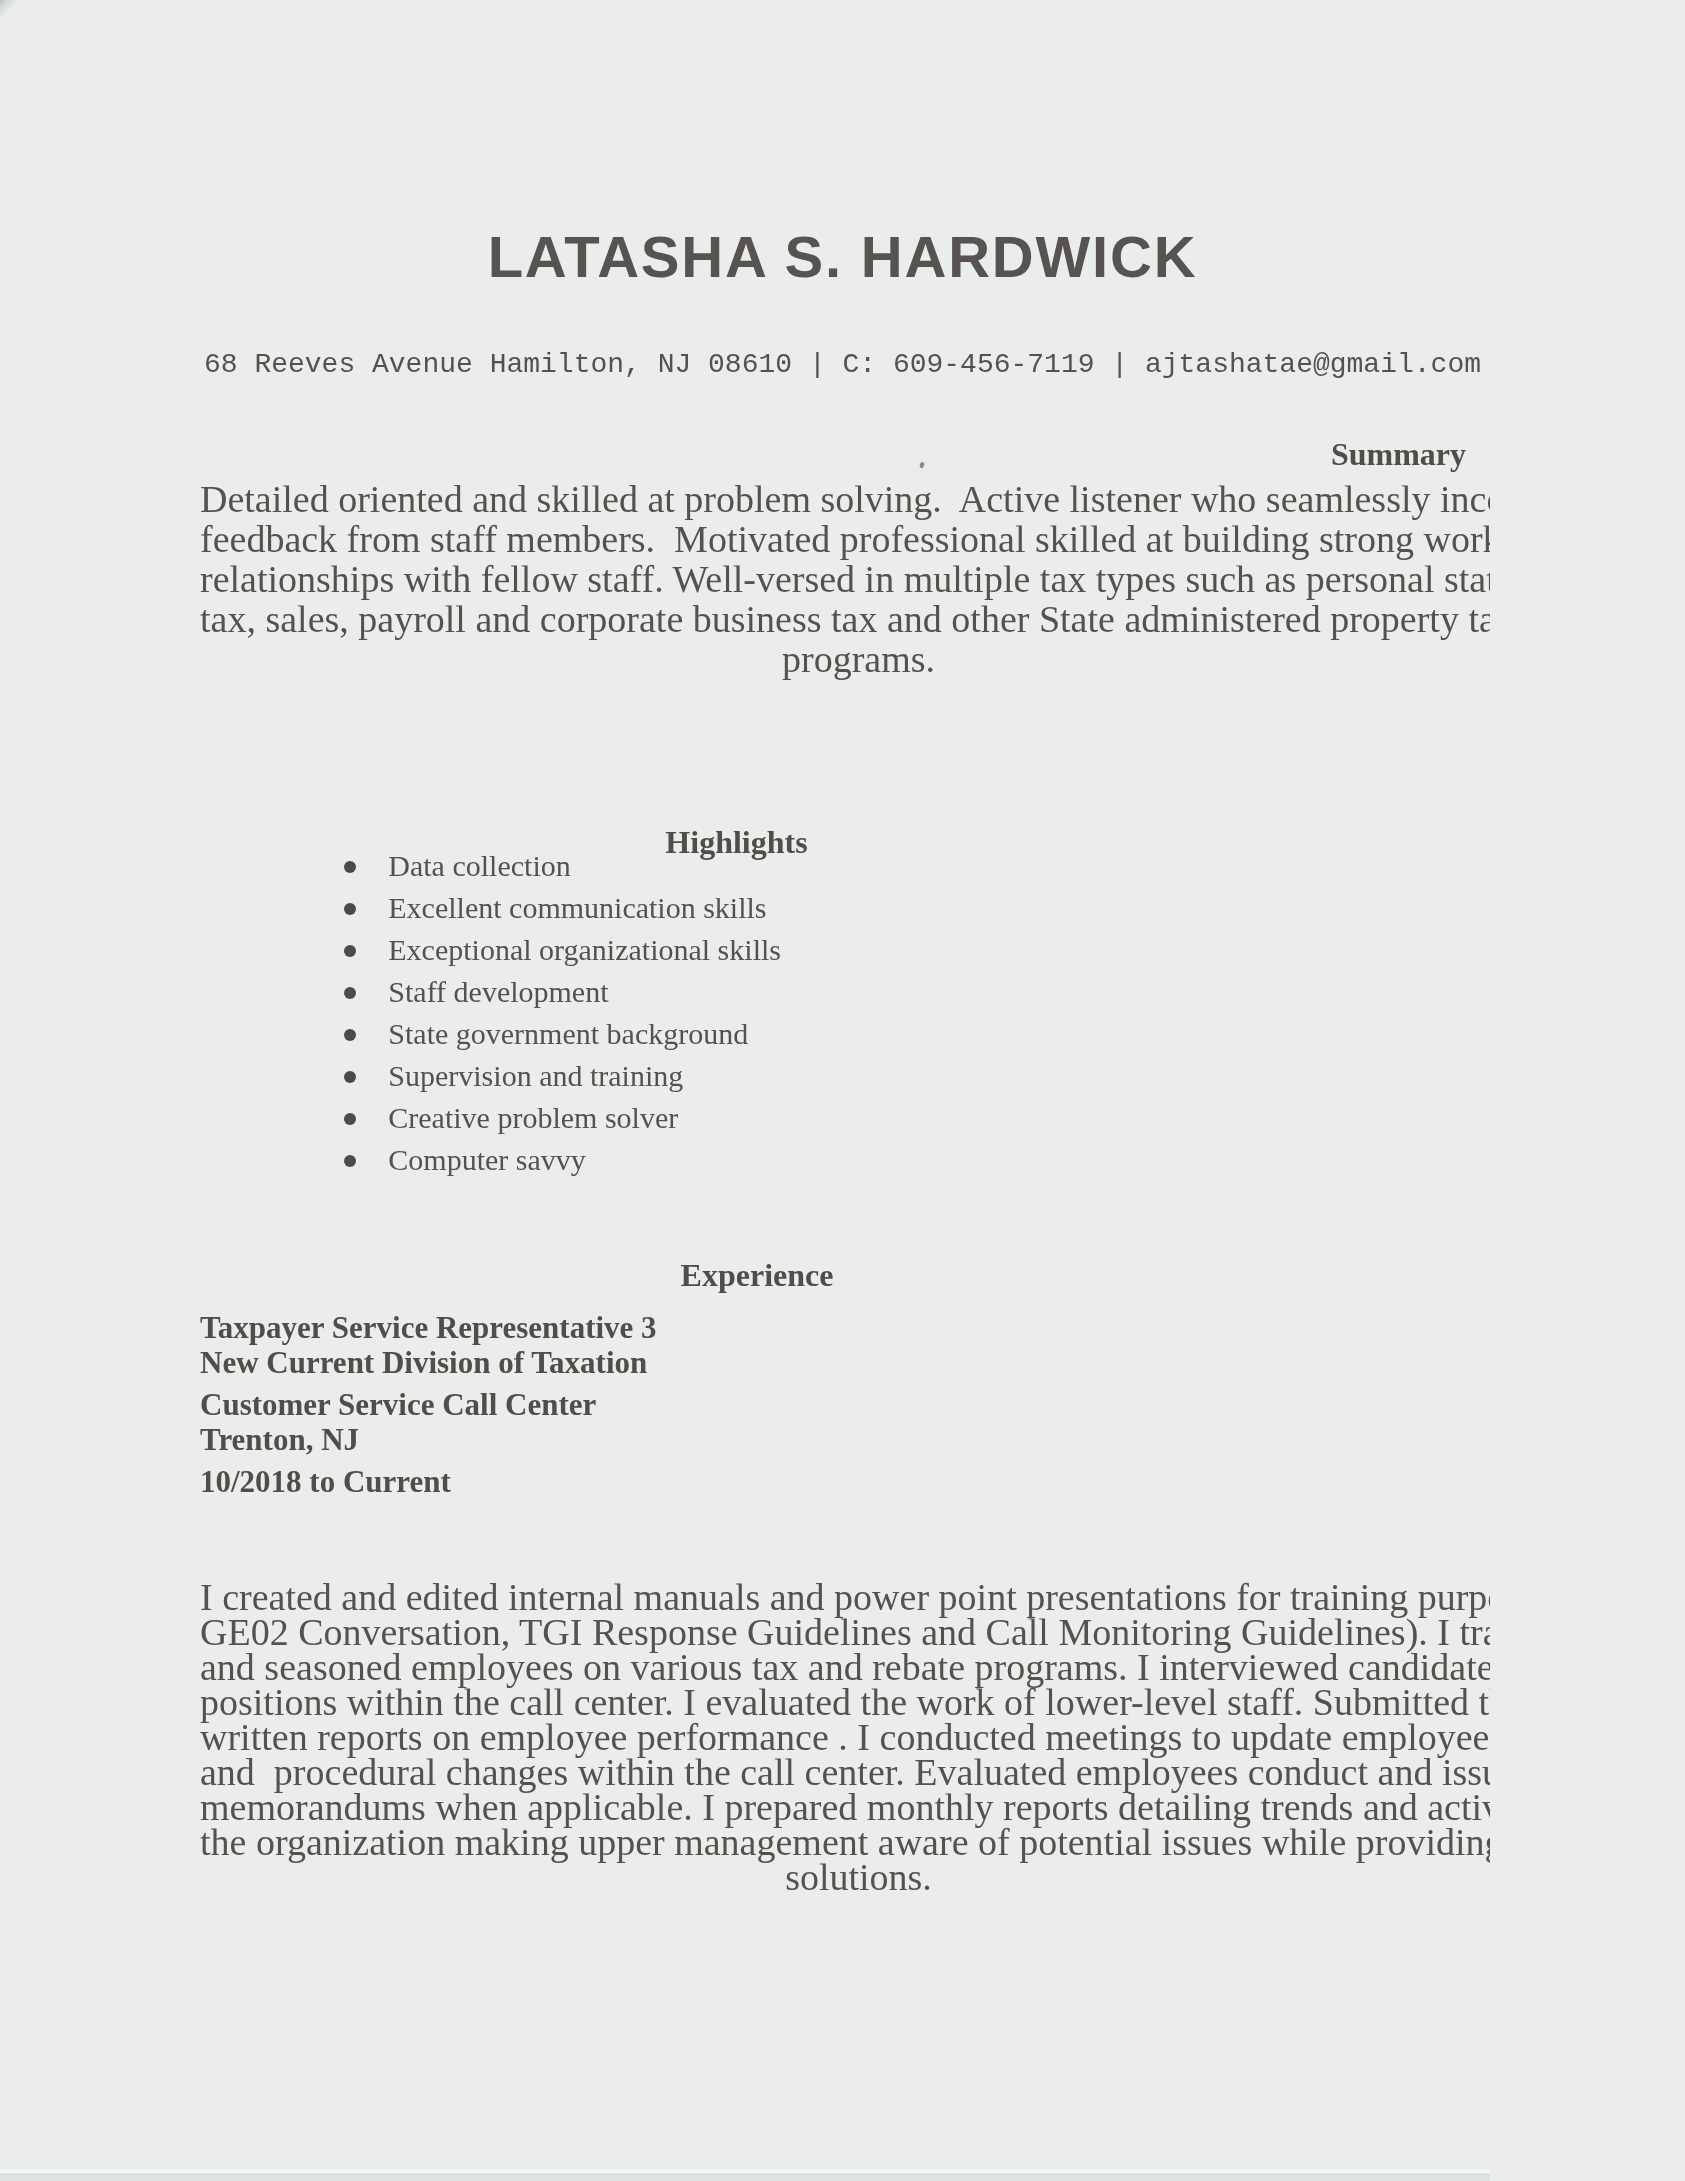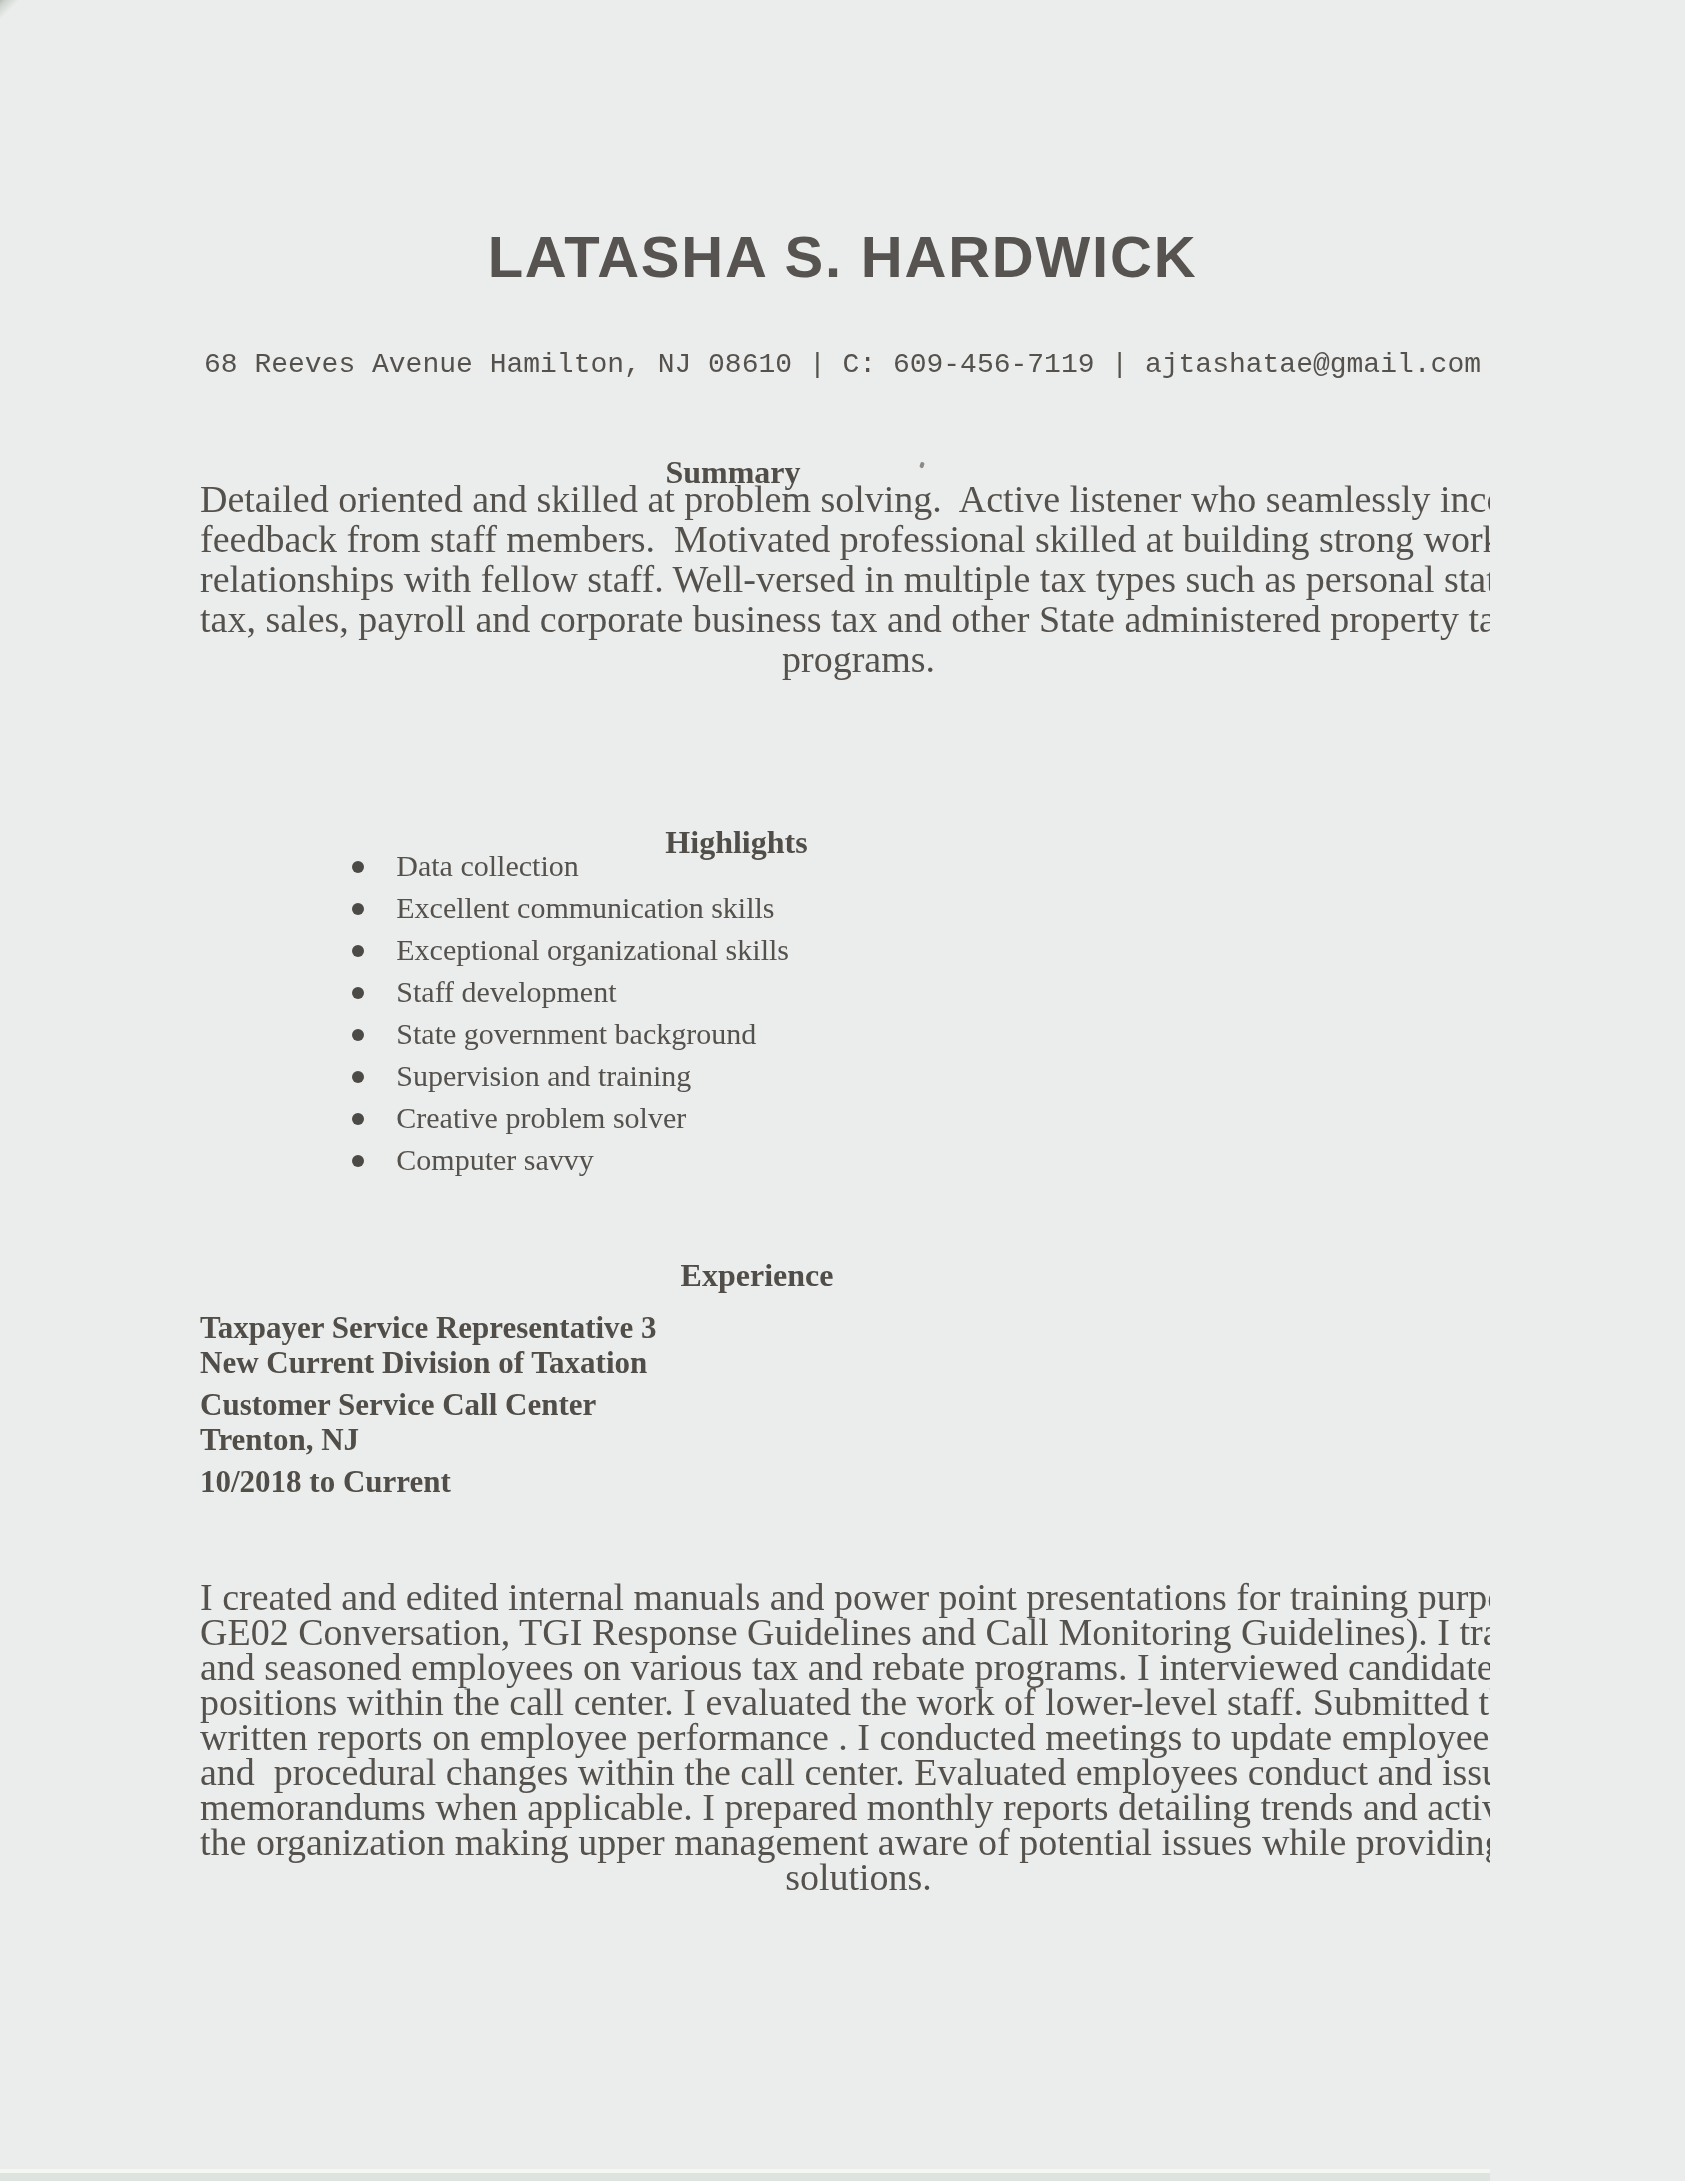--- a/index.html
+++ b/index.html
@@ -45,32 +45,32 @@
   }
   .contact{
     position:absolute;left:0;top:348px;width:1685px;
     text-align:center;font-size:28px;line-height:1.2;color:var(--ink);font-family:Liberation Mono, monospace;
   }
   .sect-heading{
     position:absolute;left:0;width:1685px;box-sizing:border-box;
     padding-right:219px;text-align:center;
     font-weight:bold;font-size:32px;line-height:1.2;color:var(--ink-bold);
   }
-  .h-summary{top:426px;}
+  .h-summary{top:408px;text-align:right;}
   .h-highlights{top:796px;padding-left:7px;}
   .h-experience{top:1229px;margin-left:24px;}
   .para{
     position:absolute;left:200px;width:1317px;
     font-size:38px;color:var(--ink);
     white-space:pre;overflow:visible;text-align:center;
   }
   .p-summary{top:479px;line-height:40px;}
   .p-experience{top:1551px;line-height:35px;margin-top:29px;}
   .bullets{
-    position:absolute;left:352px;top:845px;width:966px;
+    position:absolute;left:344px;top:845px;width:966px;
     margin:0;padding:0;list-style:none;
   }
   .bullets li{
     height:42px;line-height:42px;font-size:30px;color:var(--ink);
     display:flex;align-items:center;
   }
   .dot{
     flex:0 0 auto;width:12.3px;height:12.3px;border-radius:50%;
     background:#4c4a46;margin-right:32px;margin-top:1.8px;
   }

